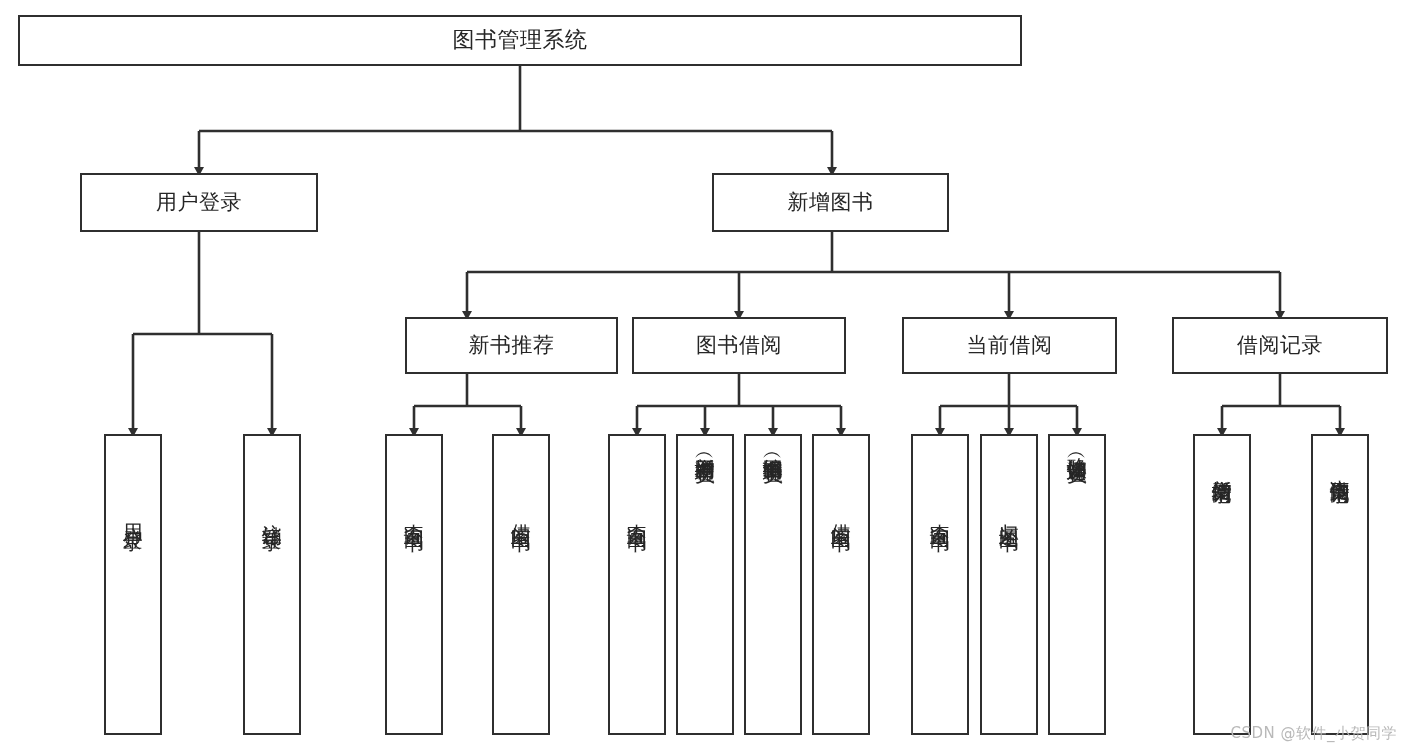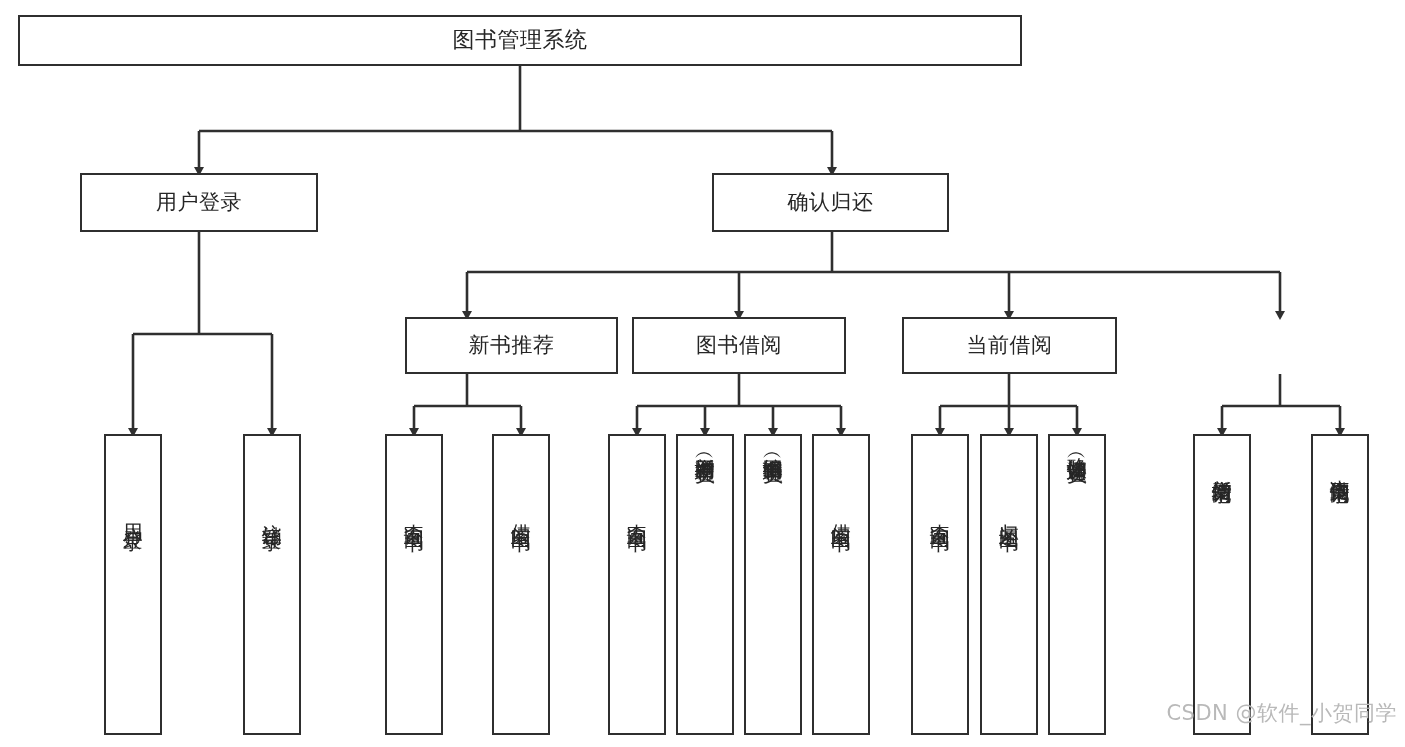--- a/index.html
+++ b/index.html
@@ -64,22 +64,22 @@
     line-height: 1.22;
     letter-spacing: 3px;
     white-space: nowrap;
   }
   .node.v.tall-text .node-label {
     letter-spacing: 1px;
   }
   .watermark {
     position: absolute;
     right: 8px;
-    bottom: 20px;
-    font-size: 21px;
+    bottom: 4px;
+    font-size: 15px;
     color: #b9b9b9;
     white-space: nowrap;
     z-index: 5;
     letter-spacing: 0.5px;
   }
 </style>
 </head>
 <body>
 
 <div id="diagram-root">
@@ -138,35 +138,38 @@
 
   <div class="node h" id="node-root" style="left:18px; top:15px; width:1004px; height:51px;">
     <span class="node-label">图书管理系统</span>
   </div>
 
   <div class="node h" style="left:80px; top:173px; width:238px; height:59px;">
     <span class="node-label">用户登录</span>
   </div>
 
   <div class="node h" style="left:712px; top:173px; width:237px; height:59px;">
-    <span class="node-label">确认归还</span>
+    <span class="node-label">新增图书</span>
   </div>
 
   <div class="node h" style="left:361px; top:317px; width:213px; height:57px;margin-left:44px;">
     <span class="node-label">新书推荐</span>
   </div>
 
   <div class="node h" style="left:632px; top:317px; width:214px; height:57px;font-family:Liberation Serif, serif;">
     <span class="node-label">图书借阅</span>
   </div>
 
   <div class="node h" style="left:902px; top:317px; width:215px; height:57px;">
     <span class="node-label">当前借阅</span>
   </div>
 
+  <div class="node h" style="left:1172px; top:317px; width:216px; height:57px;">
+    <span class="node-label">借阅记录</span>
+  </div>
 
   <div class="node v" style="left:104px; top:434px; width:58px; height:301px; padding-top:72px;">
     <span class="node-label">用户登录</span>
   </div>
 
   <div class="node v" style="left:243px; top:434px; width:58px; height:301px; padding-top:72px;">
     <span class="node-label">注销登录</span>
   </div>
 
   <div class="node v" style="left:385px; top:434px; width:58px; height:301px; padding-top:72px;">

